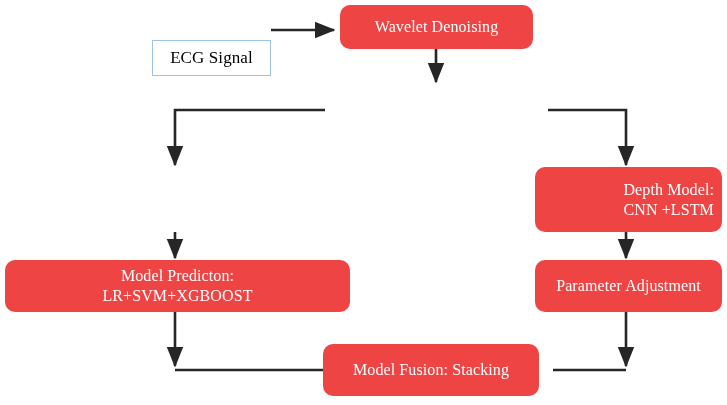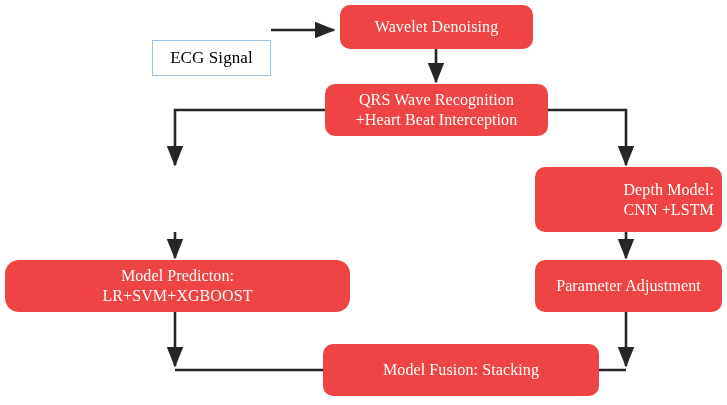--- a/index.html
+++ b/index.html
@@ -85,37 +85,33 @@
   </svg>
 
   <div class="node node-plain" style="left:152px; top:12px; width:119px; height:36px;margin-top:28px;">
     <span class="txt">ECG Signal</span>
   </div>
 
   <div class="node" style="left:340px; top:5px; width:193px; height:44px;">
     <span class="txt">Wavelet Denoising</span>
   </div>
 
-  <div class="node" style="left:325px; top:84px; width:223px; height:52px;">
-    <span class="txt">QRS Wave Recognition
-+Heart Beat Interception</span>
-  </div>
 
 
   <div class="node" style="left:535px; top:167px; width:187px; height:65px;justify-content:flex-end;">
     <span class="txt">Depth Model:
 CNN +LSTM</span>
   </div>
 
-  <div class="node" style="left:5px; top:260px; width:345px; height:52px;border-radius:14px;">
+  <div class="node" style="left:5px; top:260px; width:345px; height:52px;">
     <span class="txt">Model Predicton:
 LR+SVM+XGBOOST</span>
   </div>
 
   <div class="node" style="left:535px; top:260px; width:187px; height:52px;font-family:Liberation Serif, serif;">
     <span class="txt">Parameter Adjustment</span>
   </div>
 
-  <div class="node" style="left:323px; top:344px; width:276px; height:52px;">
+  <div class="node" style="left:323px; top:344px; width:216px; height:52px;">
     <span class="txt">Model Fusion: Stacking</span>
   </div>
 
 </div>
 
 </body></html>

